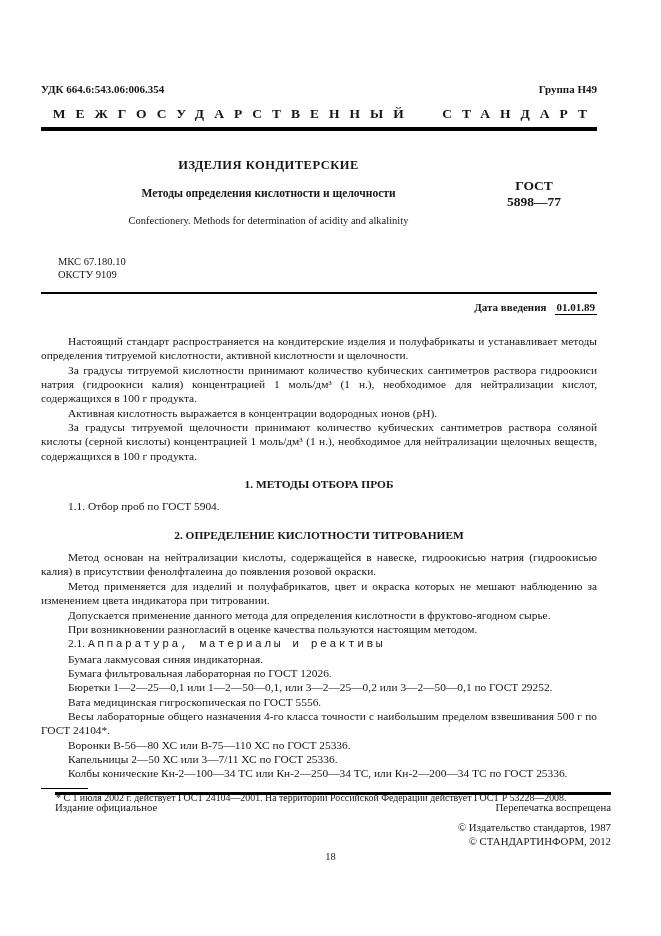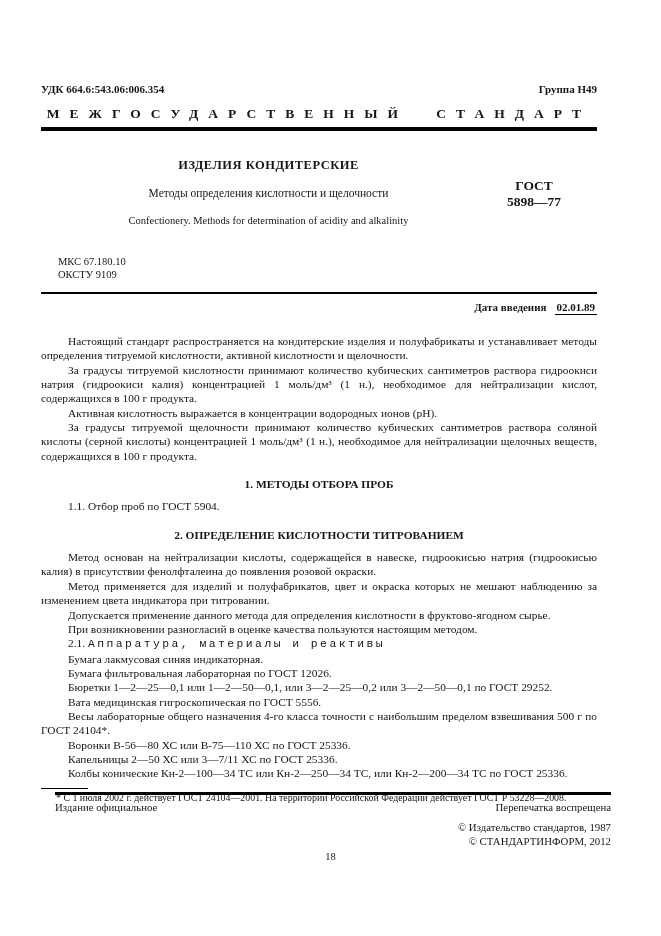--- a/index.html
+++ b/index.html
@@ -23,34 +23,34 @@
   
   .udk-row {
     display: flex;
     justify-content: space-between;
     margin-top: 62px;
     font-weight: bold;
     font-size: 11px;
   }
   .std-heading {
     margin-top: 11px;
-    text-align: center;
+    text-align: right;
     font-weight: bold;
     font-size: 13.5px;
     letter-spacing: 10px;
     word-spacing: 15px;
     white-space: nowrap;
     overflow: hidden;
   }
   .rule-thick { height: 4px; background: #000; margin-top: 5px; }
   
   .title-block { position: relative; margin-top: 27px; min-height: 85px; }
   .title-left { width: 455px; text-align: center; }
   .title-ru { font-weight: bold; font-size: 12.5px; letter-spacing: 0.5px; }
-  .subtitle-ru { font-weight: normal; font-size: 11.5px; margin-top: 14px; }
+  .subtitle-ru { font-weight: bold; font-size: 11.5px; margin-top: 14px; }
   .subtitle-en { font-size: 10.5px; margin-top: 16px; }
   .gost-box {
     position: absolute;
     right: 8px;
     top: 20px;
     width: 110px;
     text-align: center;
     font-weight: bold;
     font-size: 13.5px;
     line-height: 16px;
@@ -114,21 +114,21 @@
       </div>
     </div>
 
     <div class="codes">
       <div>МКС 67.180.10</div>
       <div>ОКСТУ 9109</div>
     </div>
 
     <div class="rule-thin"></div>
     <div class="date-row">
-      <span>Дата введения</span><span class="date-value">02.01.89</span>
+      <span>Дата введения</span><span class="date-value">01.01.89</span>
     </div>
 
     <div class="body-text">
       <p class="para">Настоящий стандарт распространяется на кондитерские изделия и полуфабрикаты и устанавливает методы определения титруемой кислотности, активной кислотности и щелочности.</p>
       <p class="para">За градусы титруемой кислотности принимают количество кубических сантиметров раствора гидроокиси натрия (гидроокиси калия) концентрацией 1 моль/дм³ (1 н.), необходимое для нейтрализации кислот, содержащихся в 100 г продукта.</p>
       <p class="para">Активная кислотность выражается в концентрации водородных ионов (pH).</p>
       <p class="para">За градусы титруемой щелочности принимают количество кубических сантиметров раствора соляной кислоты (серной кислоты) концентрацией 1 моль/дм³ (1 н.), необходимое для нейтрализации щелочных веществ, содержащихся в 100 г продукта.</p>
 
       <div class="sec-heading">1. МЕТОДЫ ОТБОРА ПРОБ</div>
       <p class="para">1.1. Отбор проб по ГОСТ 5904.</p>

